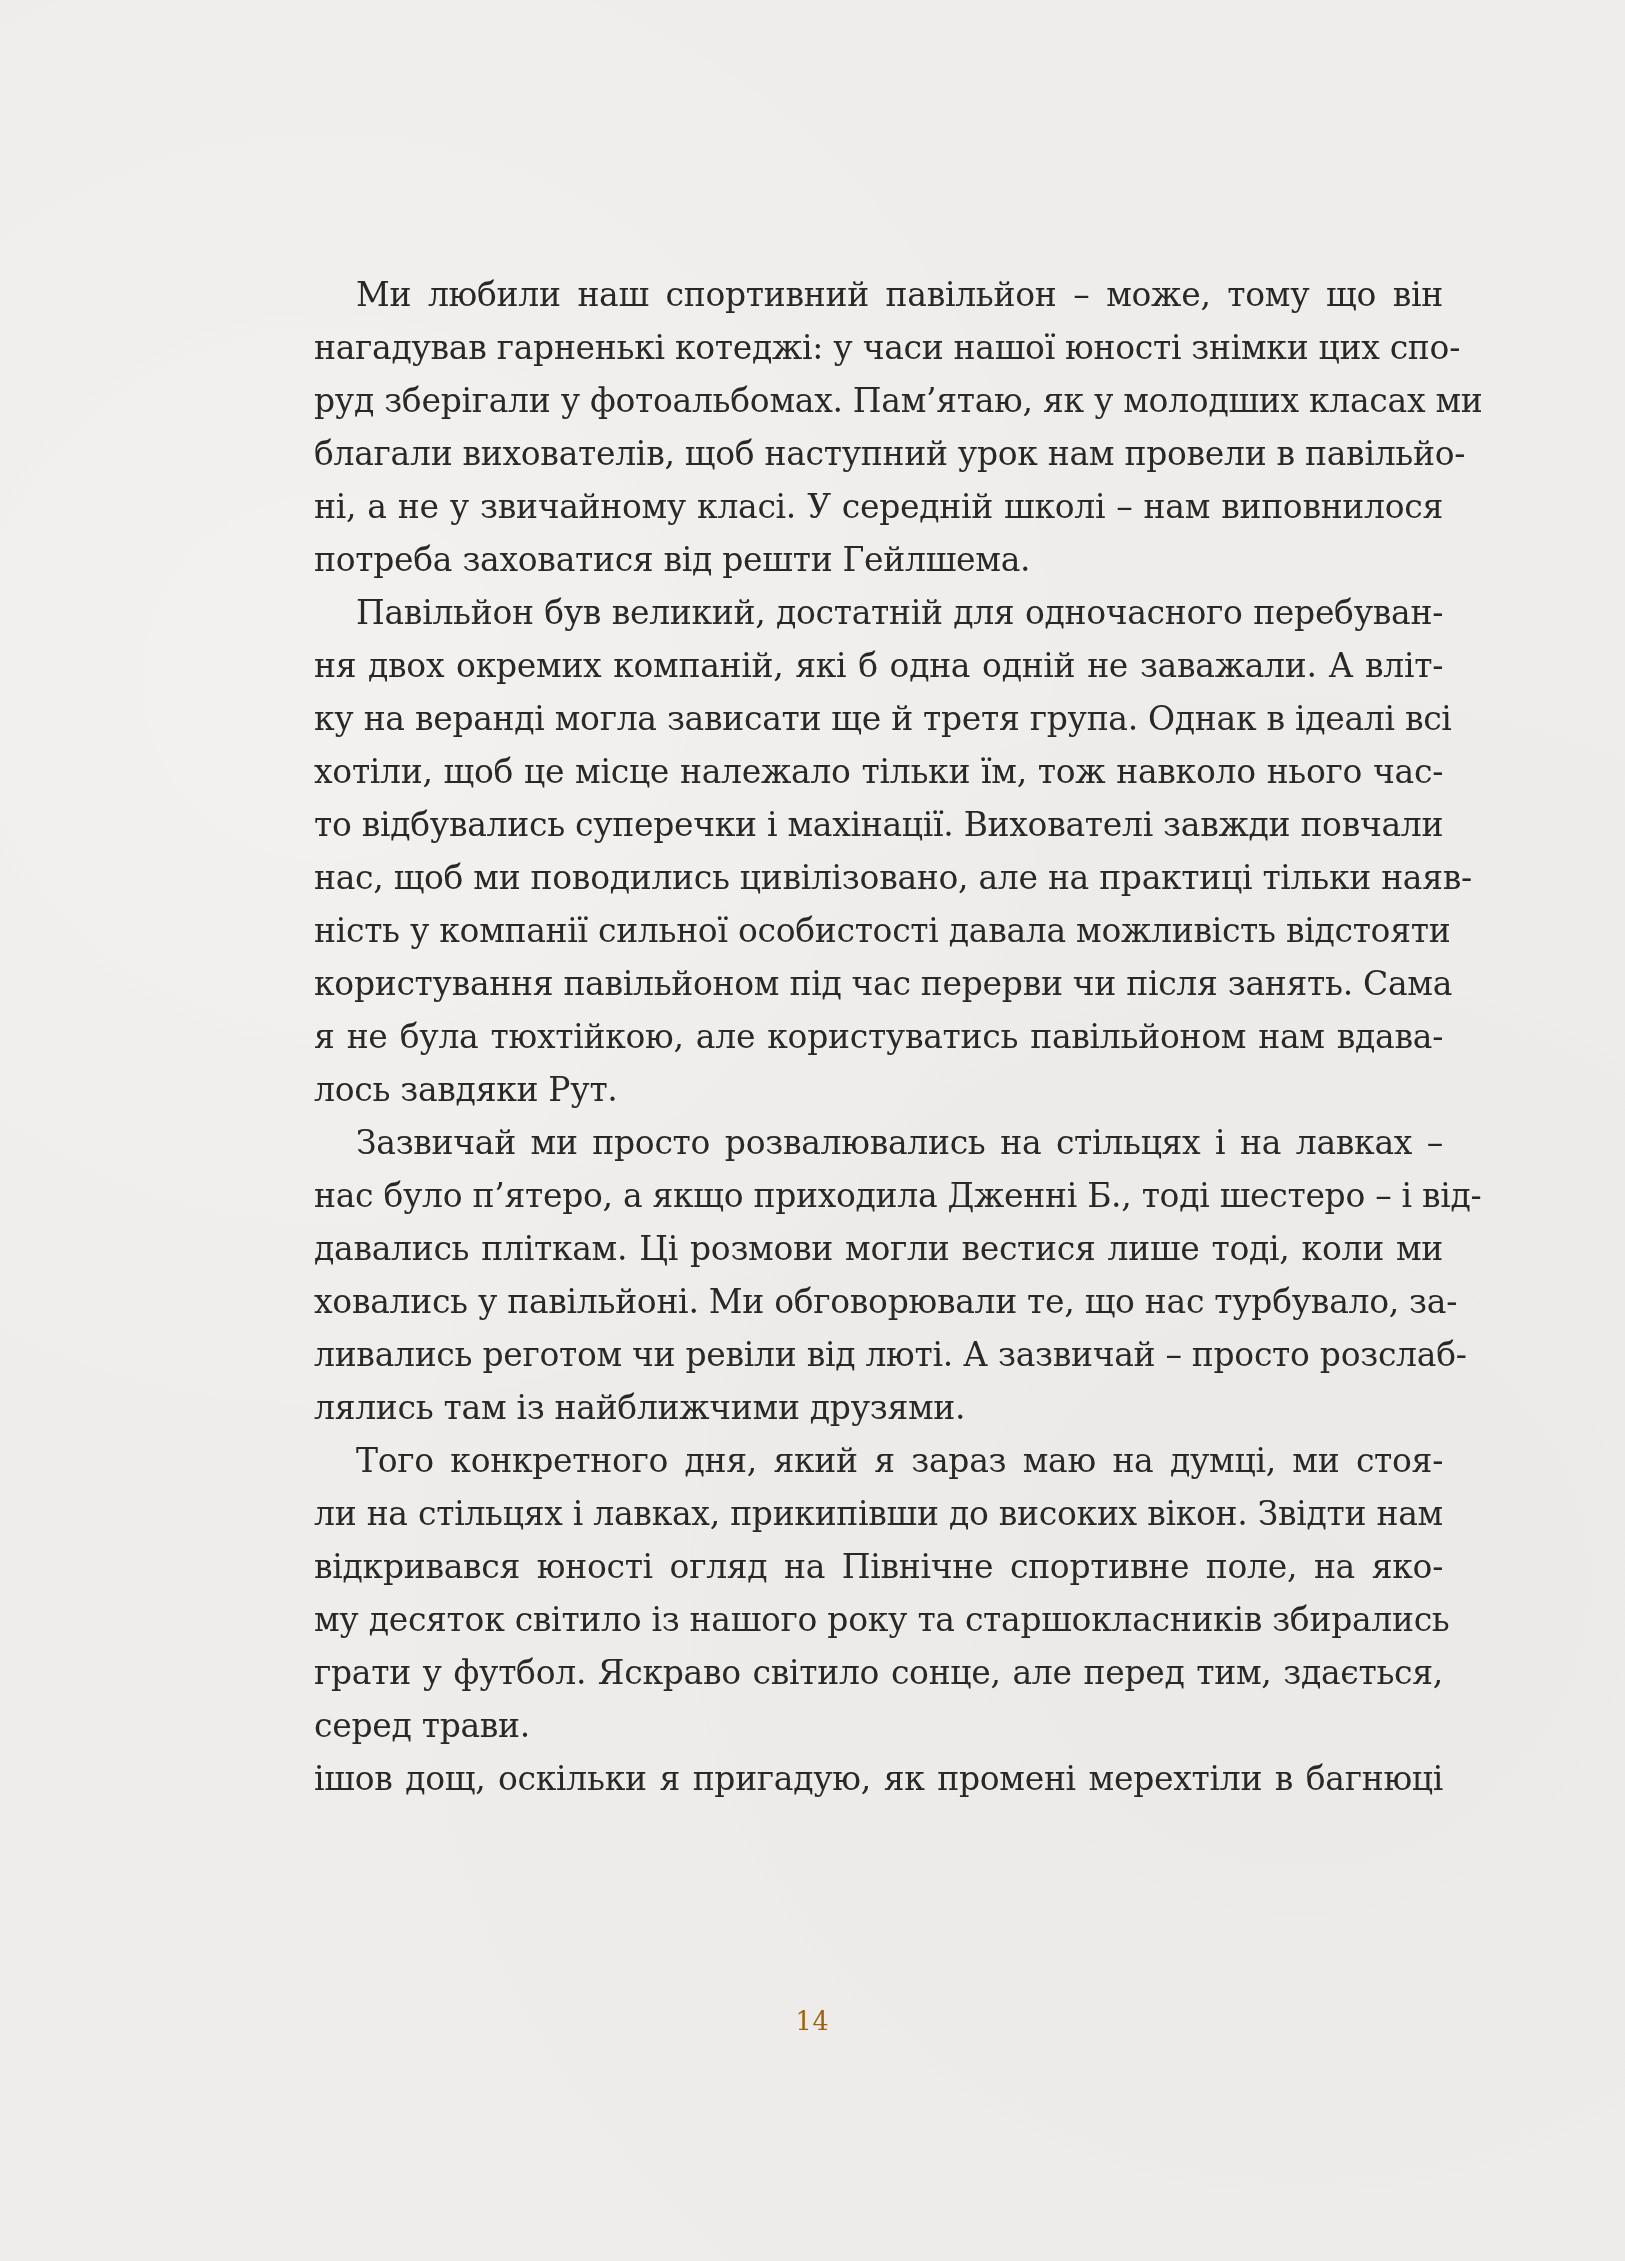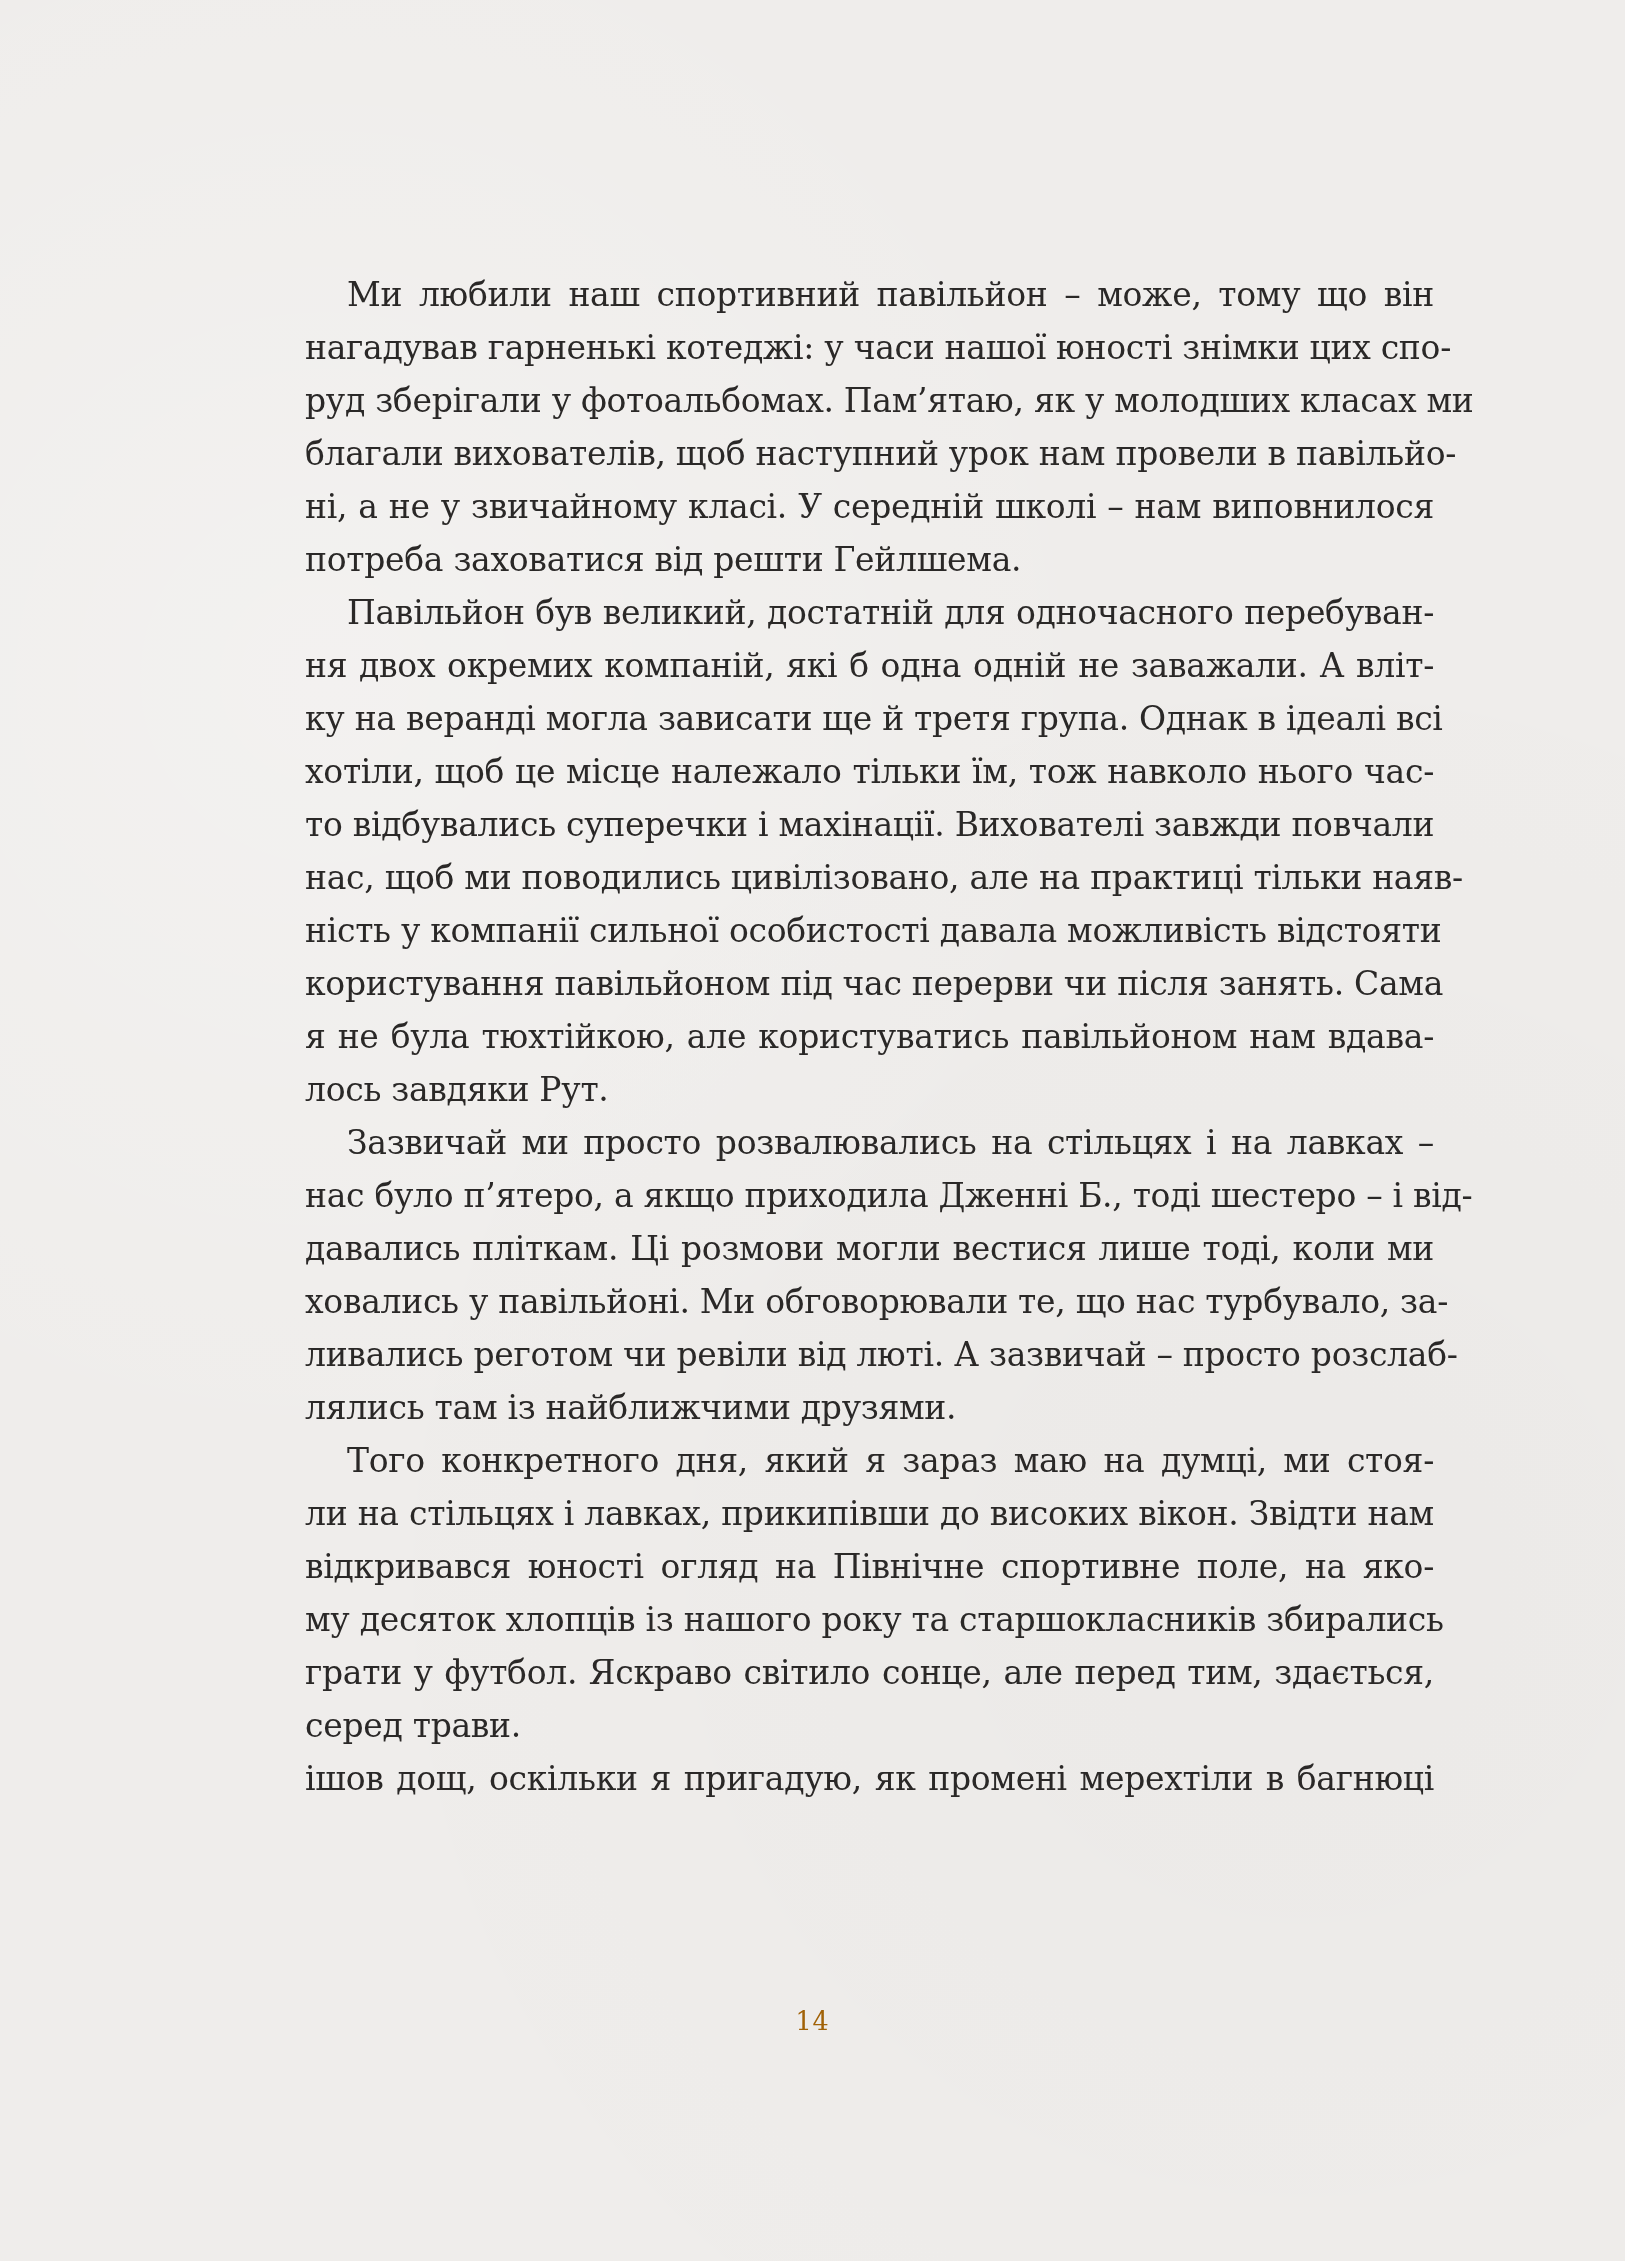--- a/index.html
+++ b/index.html
@@ -10,21 +10,21 @@
       background-image:
         radial-gradient(circle at 20% 30%, rgba(255,255,255,0.25) 0, rgba(255,255,255,0) 40%),
         radial-gradient(circle at 80% 70%, rgba(0,0,0,0.015) 0, rgba(0,0,0,0) 50%);
       position: relative;
       overflow: hidden;
       font-family: "DejaVu Serif", "Liberation Serif", serif;
       color: #2a2827;
     }
     .page-text {
       position: absolute;
-      left: 305px;
+      left: 314px;
       top: 268px;
       width: 1129px;
     }
     .line {
       display: block;
       height: 53px;
       line-height: 53px;
       font-size: 33px;
       white-space: nowrap;
       text-align: justify;
@@ -74,21 +74,21 @@
     <span class="line">нас було п’ятеро, а якщо приходила Дженні Б., тоді шестеро – і від-</span>
     <span class="line">давались пліткам. Ці розмови могли вестися лише тоді, коли ми</span>
     <span class="line">ховались у павільйоні. Ми обговорювали те, що нас турбувало, за-</span>
     <span class="line">ливались реготом чи ревіли від люті. А зазвичай – просто розслаб-</span>
     <span class="line last">лялись там із найближчими друзями.</span>
   </div>
   <div>
     <span class="line indent">Того конкретного дня, який я зараз маю на думці, ми стоя-</span>
     <span class="line">ли на стільцях і лавках, прикипівши до високих вікон. Звідти нам</span>
     <span class="line">відкривався юності огляд на Північне спортивне поле, на яко-</span>
-    <span class="line">му десяток хлопців із нашого року та старшокласників збирались</span>
+    <span class="line">му десяток світило із нашого року та старшокласників збирались</span>
     <span class="line">грати у футбол. Яскраво світило сонце, але перед тим, здається,</span>
     <span class="line last">серед трави.</span>
     <span class="line">ішов дощ, оскільки я пригадую, як промені мерехтіли в багнюці</span>
   </div>
 </div>
 
 <div class="page-number">14</div>
 
 
 </body></html>

